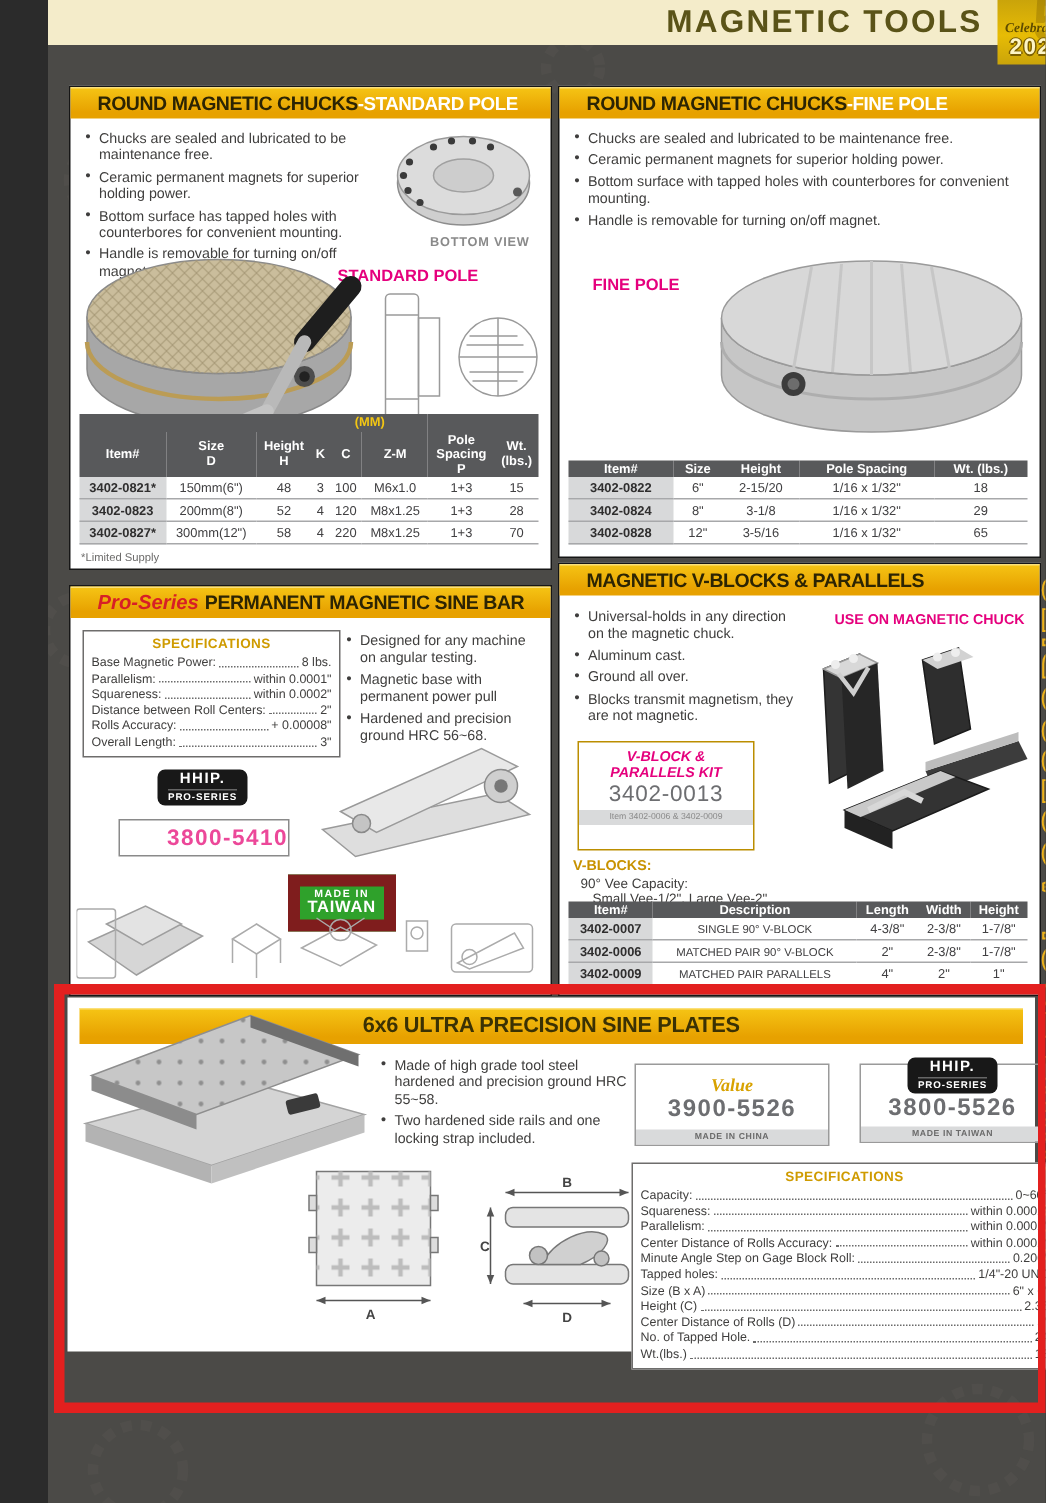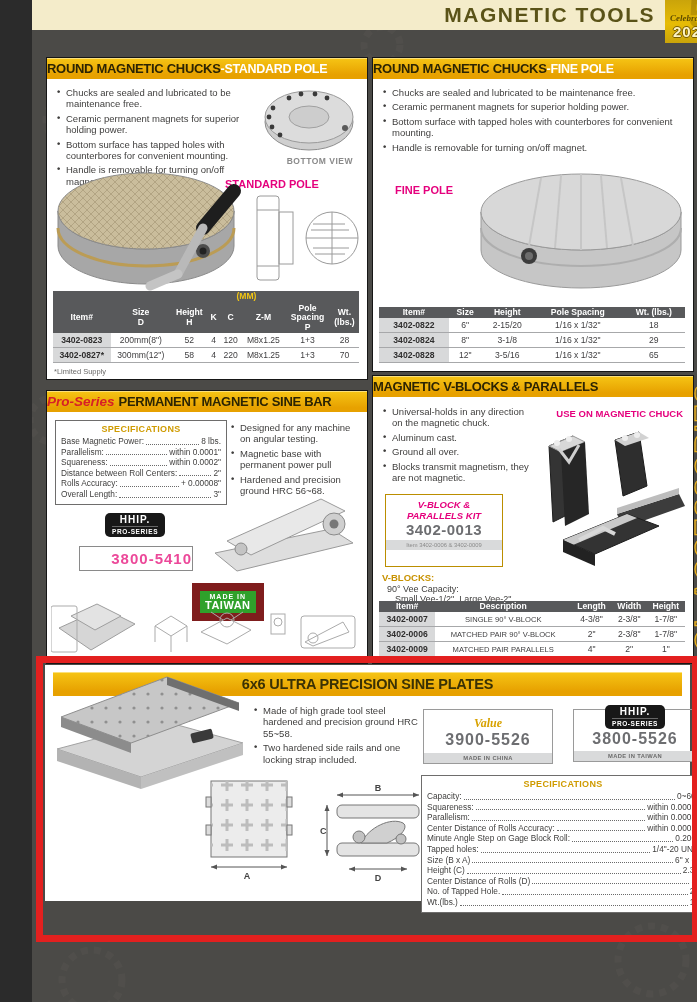--- a/index.html
+++ b/index.html
@@ -8,21 +8,21 @@
   .bg-gears{position:absolute;inset:0;opacity:.45;}
   
   .hdr{position:absolute;left:0;top:0;width:697px;height:30px;background:#f4ecca;}
   .hdr-title{position:absolute;right:74px;top:3px;font-size:21px;font-weight:800;letter-spacing:1.5px;color:#5a5318;}
   .badge{position:absolute;right:0;top:0;width:64px;height:43px;background:linear-gradient(180deg,#caa40a,#e7bc05 55%,#caa40a);overflow:hidden;}
   .badge .fifty{position:absolute;right:-4px;top:-8px;font-size:40px;font-weight:800;color:rgba(125,95,0,.35);}
   .badge .script{position:absolute;left:5px;top:13px;font-family:"Liberation Serif",serif;font-style:italic;font-weight:700;font-size:9px;color:#5f4c00;}
   .badge .year{position:absolute;left:8px;top:23px;font-size:15px;font-weight:800;color:#fdf4c4;letter-spacing:1px;text-shadow:0 1px 0 #7a5e00,1px 0 0 #7a5e00,0 -1px 0 #7a5e00,-1px 0 0 #7a5e00;}
   
   .panel{position:absolute;background:#fff;border:1px solid #161616;}
-  .bar{position:relative;height:21px;background:linear-gradient(180deg,#f6c515,#e7a100 80%);display:flex;align-items:center;padding:0 0;box-shadow:inset 0 1px 0 #fbe07a;}
+  .bar{position:relative;height:21px;background:linear-gradient(180deg,#f6c515,#e7a100 80%);display:flex;align-items:center;padding:0 18px;box-shadow:inset 0 1px 0 #fbe07a;}
   .bar .t1{font-size:13px;font-weight:800;color:#2c2403;letter-spacing:-.3px;white-space:nowrap;}
   .bar .t2{font-size:12.5px;font-weight:800;color:#fff;letter-spacing:-.3px;white-space:nowrap;}
   .bar .tred{font-size:13.5px;font-weight:800;font-style:italic;color:#d71f26;margin-right:4px;white-space:nowrap;}
   ul.bullets{list-style:none;margin:0;padding:0;font-size:9.5px;line-height:1.2;color:#3f3e3d;}
   ul.bullets li{position:relative;padding-left:10px;margin-bottom:3px;}
   ul.bullets li::before{content:"\2022";position:absolute;left:1px;top:-1px;font-weight:700;}
   .magenta{color:#e5007d;font-weight:800;}
   .caption{color:#8a8a8a;font-weight:700;font-size:8.5px;letter-spacing:.5px;}
   
   table.tbl{border-collapse:collapse;width:100%;font-size:8.6px;color:#414042;}
@@ -162,20 +162,30 @@
           <th>C</th>
           <th>Z-M</th>
           <th>Pole
 Spacing
 P</th>
           <th>Wt.
 (lbs.)</th>
         </tr>
       </thead>
       <tbody>
+        <tr>
+          <td class="item">3402-0821*</td>
+          <td>150mm(6")</td>
+          <td>48</td>
+          <td>3</td>
+          <td>100</td>
+          <td>M6x1.0</td>
+          <td>1+3</td>
+          <td>15</td>
+        </tr>
         <tr>
           <td class="item">3402-0823</td>
           <td>200mm(8")</td>
           <td>52</td>
           <td>4</td>
           <td>120</td>
           <td>M8x1.25</td>
           <td>1+3</td>
           <td>28</td>
         </tr>
@@ -362,21 +372,21 @@
       <polygon points="98,92 160,72 166,84 104,106" fill="#3c3c3c"></polygon>
       <polygon points="98,92 160,72 160,66 98,86" fill="#bdbdbd"></polygon>
       <polygon points="44,118 108,92 140,104 76,132" fill="#333" stroke="#1c1c1c"></polygon>
       <polygon points="44,118 108,92 118,96 54,123" fill="#c9c9c9"></polygon>
       <path d="M60 118 L84 106 L96 112" fill="none" stroke="#d8d8d8" stroke-width="4"></path>
       <polygon points="44,118 76,132 76,144 44,130" fill="#222"></polygon>
     </svg>
     <div style="position:absolute;left:12px;top:118px;width:112px;border:1px solid #bb8e00;background:#fff;text-align:center;padding:4px 2px 16px;">
       <div class="magenta" style="font-size:9.5px;font-style:italic;">V-BLOCK &amp;</div>
       <div class="magenta" style="font-size:9.5px;font-style:italic;">PARALLELS KIT</div>
-      <div style="font-size:15px;font-weight:700;color:#6d6e71;letter-spacing:.5px;">3402-0013</div>
+      <div style="font-size:15px;font-weight:400;color:#6d6e71;letter-spacing:.5px;">3402-0013</div>
       <div style="background:#d9dadb;color:#8a8a8a;font-size:5.8px;margin:2px -2px 0;padding:2px 0;">Item 3402-0006 &amp; 3402-0009</div>
     </div>
     <div style="position:absolute;left:9px;top:196px;font-size:9.5px;font-weight:800;color:#c89200;">V-BLOCKS:</div>
     <div style="position:absolute;left:14px;top:208px;font-size:9px;color:#3f3e3d;">
       <div style="padding-left:8px;text-indent:-8px;">90° Vee Capacity:</div>
       <div style="padding-left:8px;">Small Vee-1/2", Large Vee-2"</div>
     </div>
     <table class="tbl" style="position:absolute;left:6px;bottom:6px;width:306px;">
       <thead>
         <tr>

